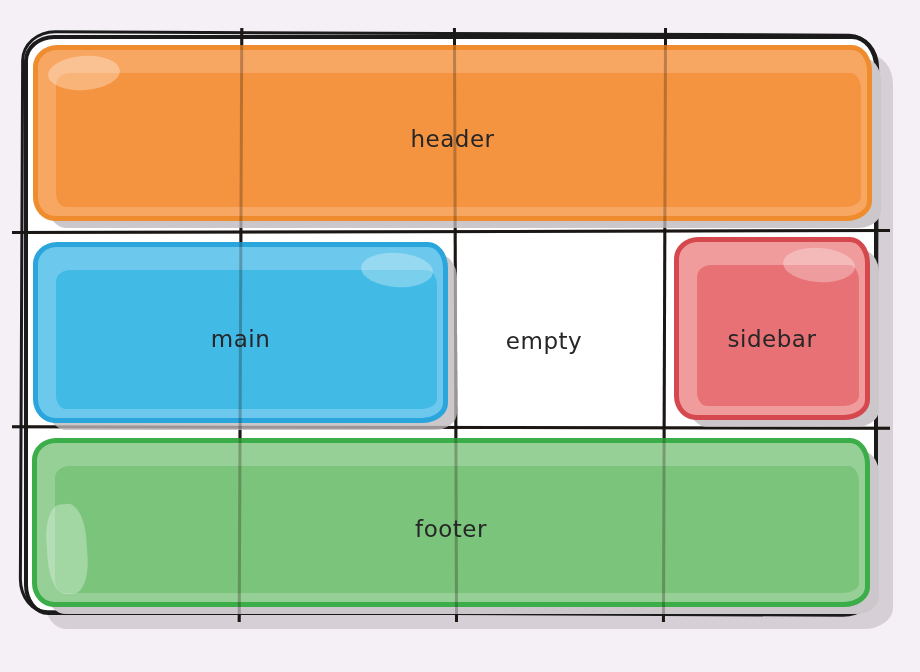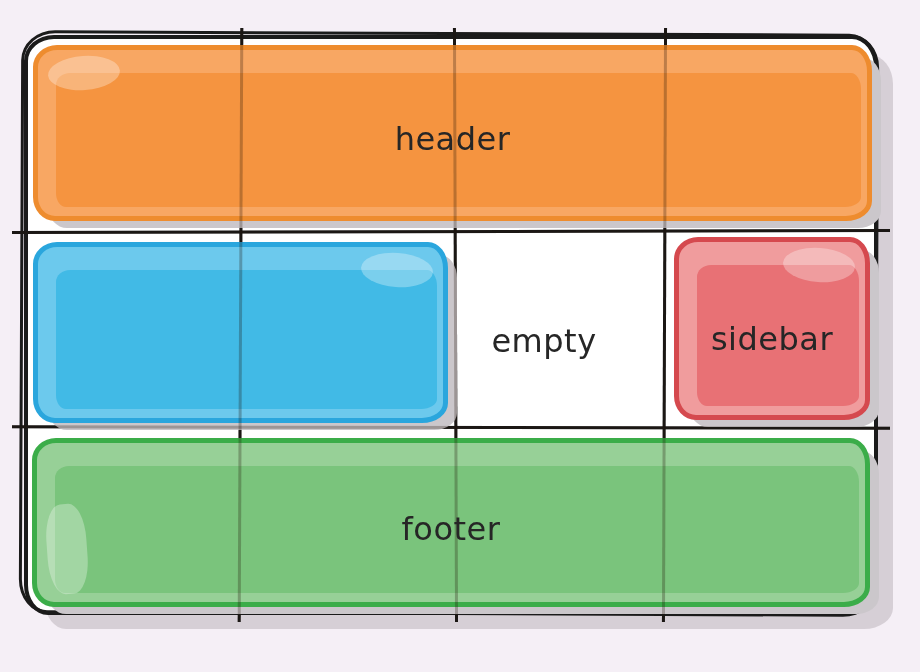--- a/index.html
+++ b/index.html
@@ -74,21 +74,21 @@
   .box.main   {left:33px; top:242px;width:415px;height:181px;}
   .box.sidebar{left:674px;top:237px;width:196px;height:183px;}
   .box.footer {left:32px; top:438px;width:838px;height:169px;}
 
   
   .label-zone{
     position:absolute;z-index:5;display:flex;align-items:center;justify-content:center;
     pointer-events:none;
   }
   .label-zone span{
-    font-size:32px;letter-spacing:.5px;color:var(--label-color,#262626);
+    font-size:23px;letter-spacing:.5px;color:var(--label-color,#262626);
     transform:translateY(6px);
   }
   .label-zone.header {left:33px; top:45px; width:839px;height:176px;}
   .label-zone.main   {left:33px; top:242px;width:415px;height:181px;}
   .label-zone.empty  {left:440px;top:231px;width:208px;height:196px;}
   .label-zone.empty span{transform:translateY(12px);}
   .label-zone.sidebar{left:674px;top:237px;width:196px;height:183px;}
   .label-zone.sidebar span{transform:translateY(10px);}
   .label-zone.footer {left:32px; top:438px;width:838px;height:169px;}
 </style>
@@ -112,20 +112,23 @@
 
   <div class="glo v v1"></div>
   <div class="glo v v2"></div>
   <div class="glo v v3"></div>
   <div class="glo h h1"></div>
   <div class="glo h h2"></div>
 
   <div class="label-zone header">
     <span>header</span>
   </div>
+  <div class="label-zone main">
+    <span>main</span>
+  </div>
   <div class="label-zone empty">
     <span>empty</span>
   </div>
   <div class="label-zone sidebar">
     <span>sidebar</span>
   </div>
   <div class="label-zone footer">
     <span>footer</span>
   </div>
 

